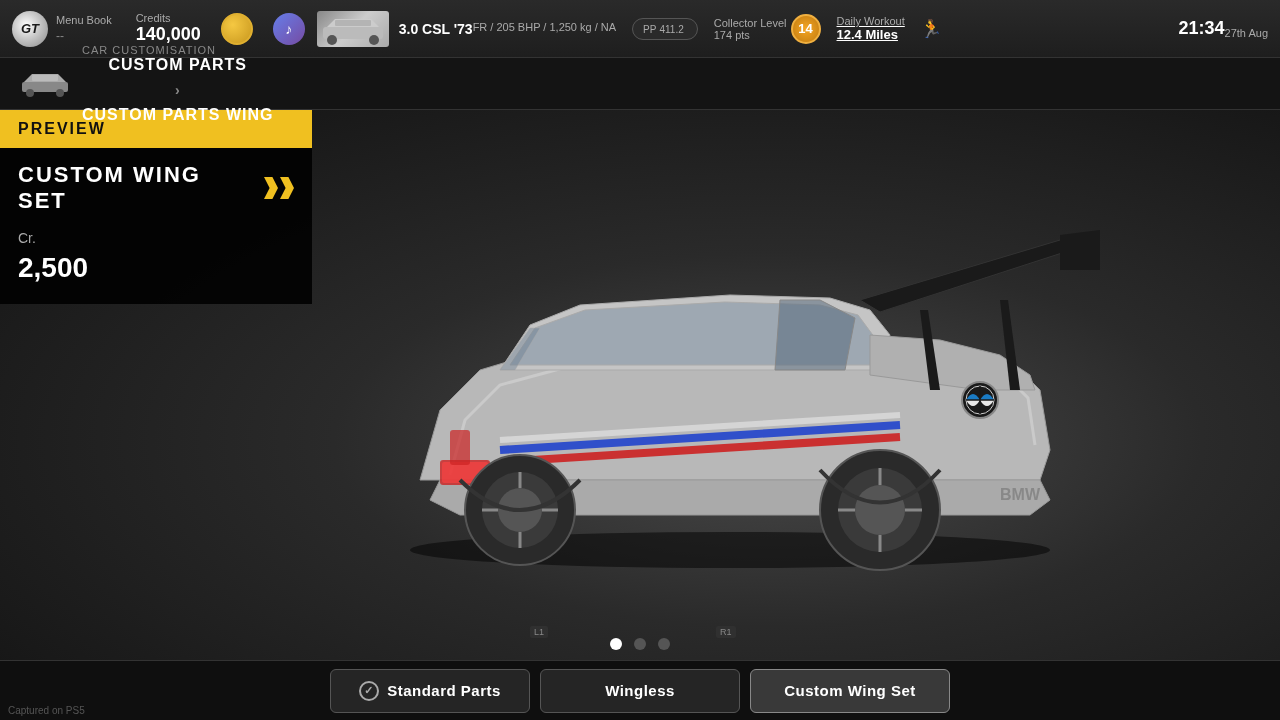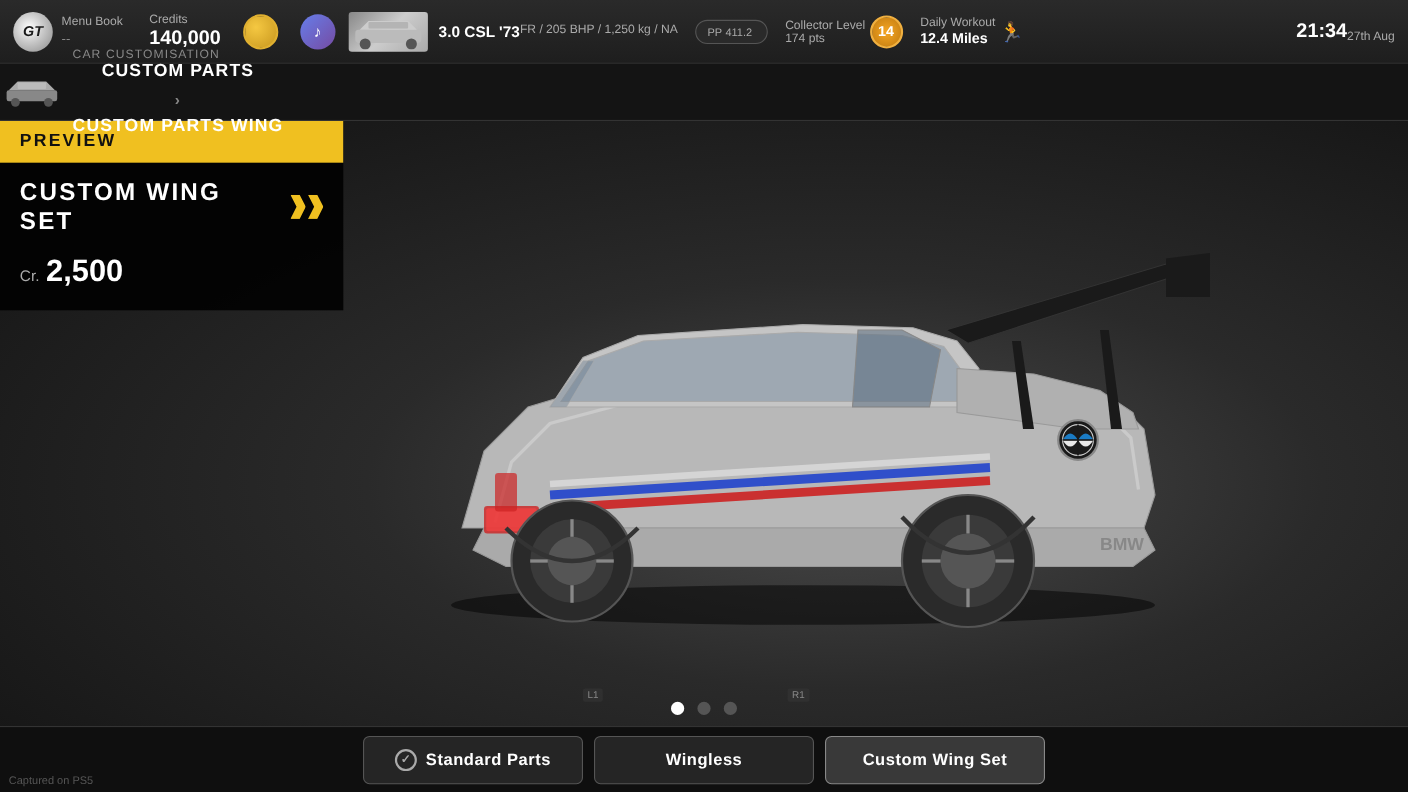--- a/index.html
+++ b/index.html
@@ -115,21 +115,21 @@
       background: radial-gradient(circle, #f5a623, #c07a10);
       border-radius: 50%;
       display: flex; align-items: center; justify-content: center;
       font-size: 13px; font-weight: 900; color: #fff;
       margin-right: 16px;
       border: 2px solid #f0b040;
       flex-shrink: 0;
     }
 
     .daily-section {
-      display: flex; flex-direction: column; margin-right: 4px; flex-shrink: 0;
+      display: flex; flex-direction: column; margin-right: 16px; flex-shrink: 0; text-decoration: underline;
     }
     .daily-label { font-size: 11px; color: #aaa; }
     .daily-value { font-size: 13px; font-weight: 700; color: #fff; }
 
     .runner-icon {
       color: #e05070;
       font-size: 18px;
       margin-right: 12px;
       flex-shrink: 0;
     }
@@ -142,21 +142,21 @@
 
     
     #breadcrumb-bar {
       position: absolute;
       top: 58px; left: 0; right: 0;
       height: 52px;
       background: rgba(20,20,20,0.9);
       border-bottom: 1px solid #333;
       display: flex;
       align-items: center;
-      padding: 0 4px;
+      padding: 0 20px;
       gap: 12px;
       z-index: 10;
     }
     .car-silhouette {
       width: 50px; height: 28px;
       position: relative;
     }
     .car-silhouette svg { width: 100%; height: 100%; }
 
     .breadcrumb-section {
@@ -223,21 +223,21 @@
     }
     .double-chevron {
       display: flex; gap: 2px;
     }
     .chevron-shape {
       width: 14px; height: 22px;
       background: #f0c020;
       clip-path: polygon(0 0, 60% 0, 100% 50%, 60% 100%, 0 100%, 40% 50%);
     }
     .preview-price {
-      display: flex; align-items: baseline; gap: 6px;
+      display: flex; align-items: baseline; gap: 6px; flex-direction: column;
     }
     .price-label {
       font-size: 14px; color: #aaa; font-weight: 400;
     }
     .price-value {
       font-size: 28px; font-weight: 900; color: #fff;
     }
 
     
     .dots-container {

